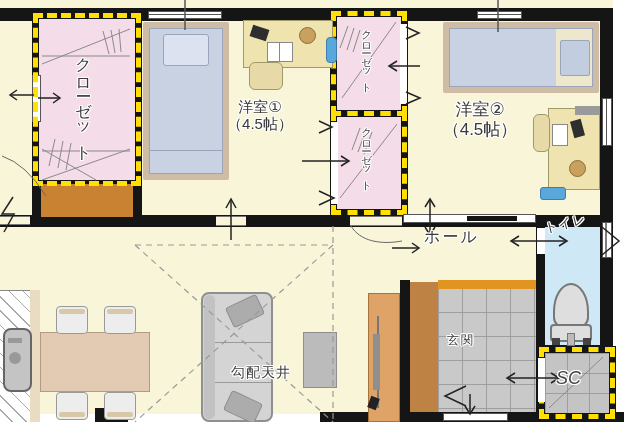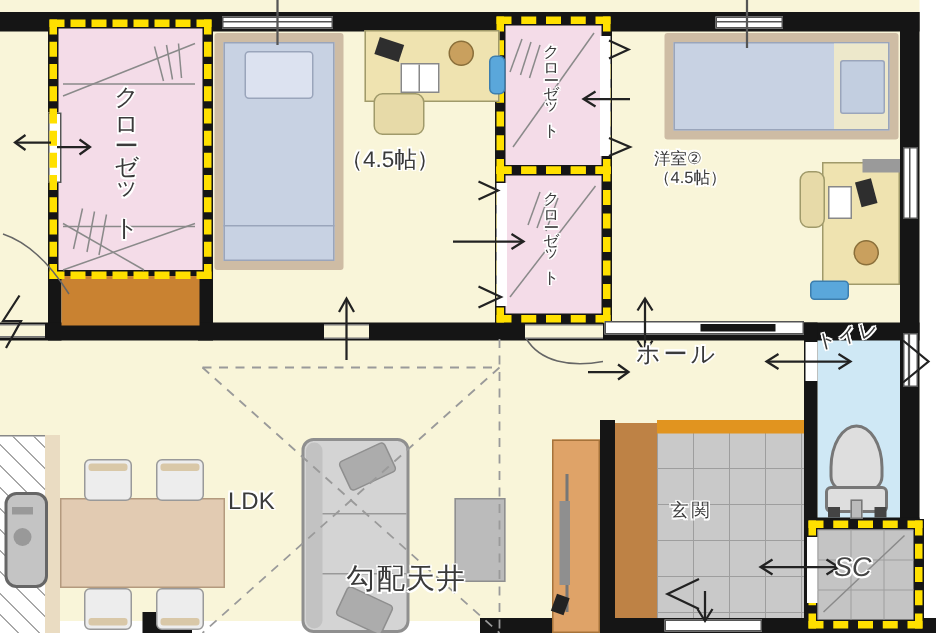--- a/index.html
+++ b/index.html
@@ -223,39 +223,39 @@
       <path d="M333,226 V422"></path>
       <path d="M135,245 H333"></path>
       <path d="M135,245 L333,422"></path>
       <path d="M333,245 L135,422"></path>
     </g>
   </svg>
 
   <div class="lbl vtext" style="left:74px;top:46px;height:130px;font-size:16px;letter-spacing:3px;">クローゼット</div>
 
   <div class="lbl" style="left:200px;top:98px;width:120px;text-align:center;font-size:15px;">
+    <span style="display:block;">洋室①</span>
     <span style="display:block;">（4.5帖）</span>
   </div>
 
   <div class="lbl vtext" style="left:361px;top:22px;height:90px;font-size:10.5px;letter-spacing:1px;">クローゼット</div>
 
   <div class="lbl vtext" style="left:361px;top:120px;height:90px;font-size:10.5px;letter-spacing:1px;">クローゼット</div>
 
-  <div class="lbl" style="left:436px;top:100px;width:120px;text-align:left;font-size:11px;">
+  <div class="lbl" style="left:420px;top:100px;width:120px;text-align:center;font-size:17px;">
     <span style="display:block;">洋室②</span>
     <span style="display:block;">（4.5帖）</span>
   </div>
 
   <div class="lbl" style="left:424px;top:228px;font-size:16px;letter-spacing:2px;">ホール</div>
 
   <div class="lbl" style="left:543px;top:222px;font-size:13px;transform:rotate(-14deg);transform-origin:left top;letter-spacing:1px;">トイレ</div>
 
   <div class="lbl" style="left:447px;top:334px;font-size:12px;letter-spacing:2px;">玄関</div>
 
   <div class="lbl" style="left:556px;top:368px;font-size:18px;font-style:italic;color:#444;">SC</div>
 
   <div class="lbl" style="left:138px;top:326px;font-size:16px;">
-    <span style="display:block;padding-left:14px;">LDK</span>
   </div>
 
-  <div class="lbl" style="left:231px;top:376px;font-size:19px;letter-spacing:1px;">勾配天井</div>
+  <div class="lbl" style="left:231px;top:364px;font-size:14px;letter-spacing:1px;">勾配天井</div>
 
 </div>
 
 </body></html>

